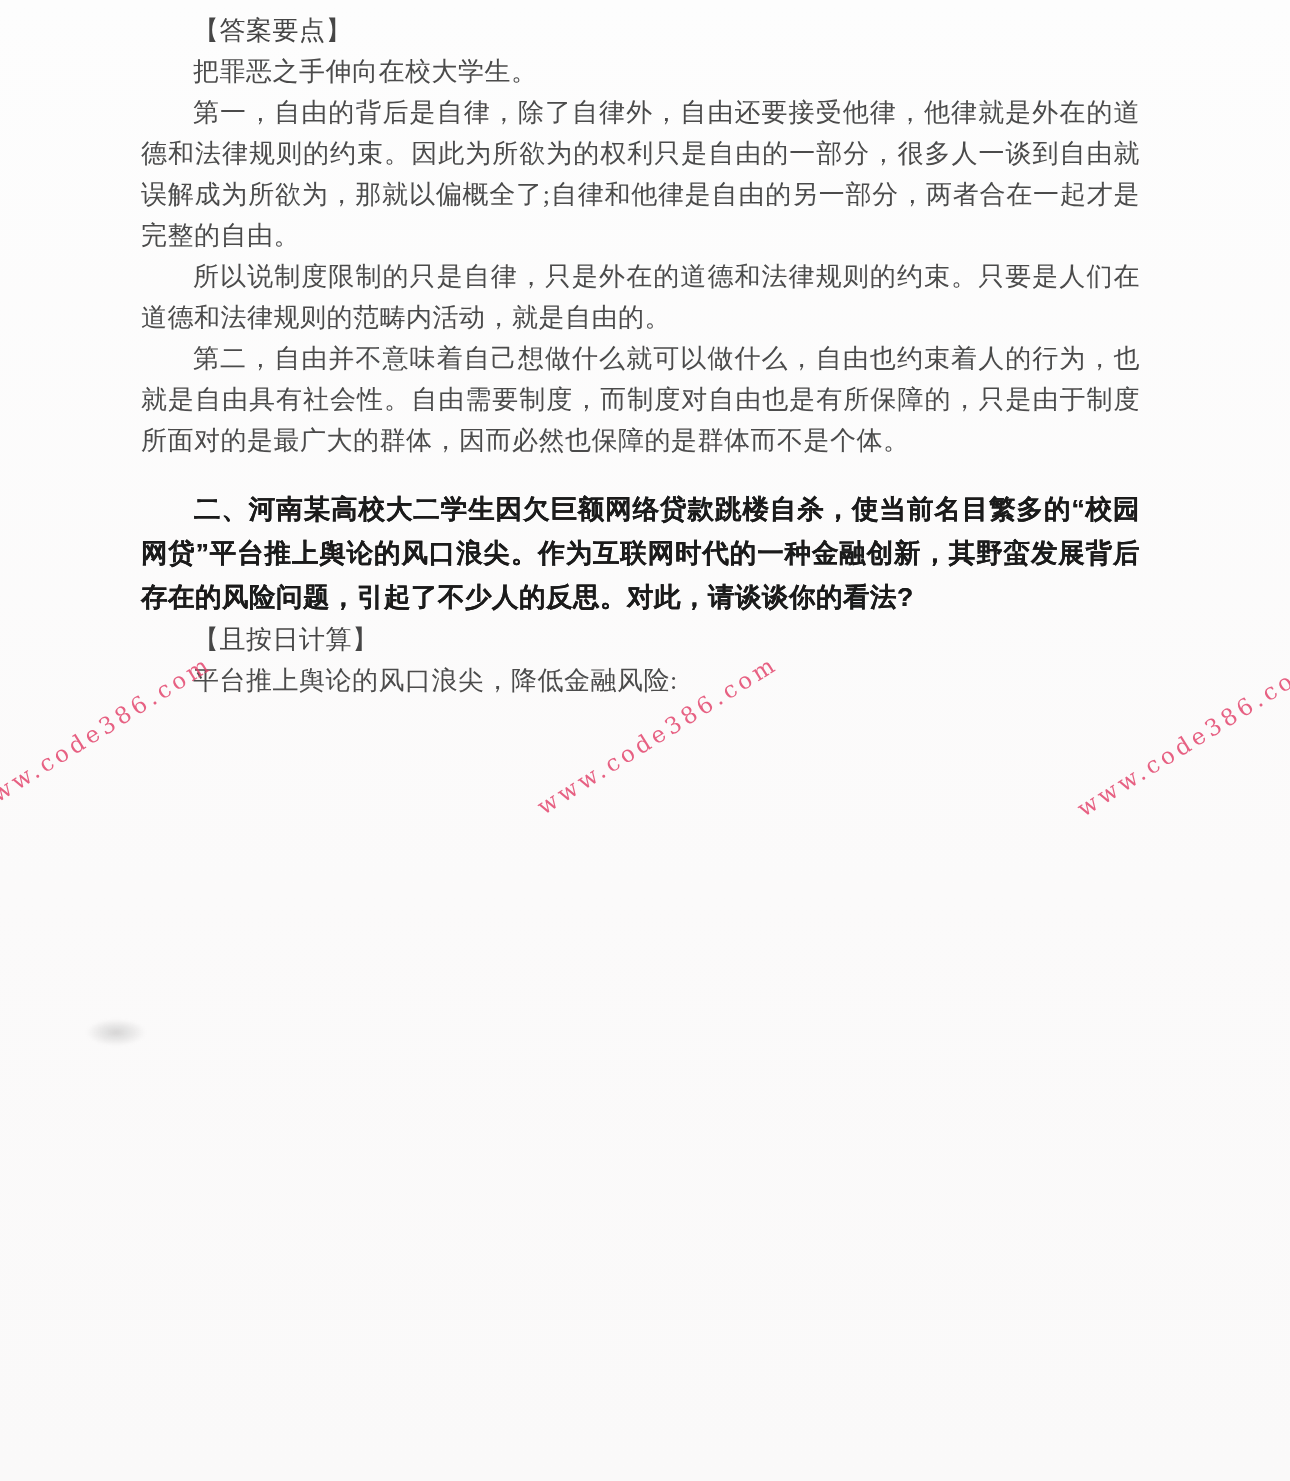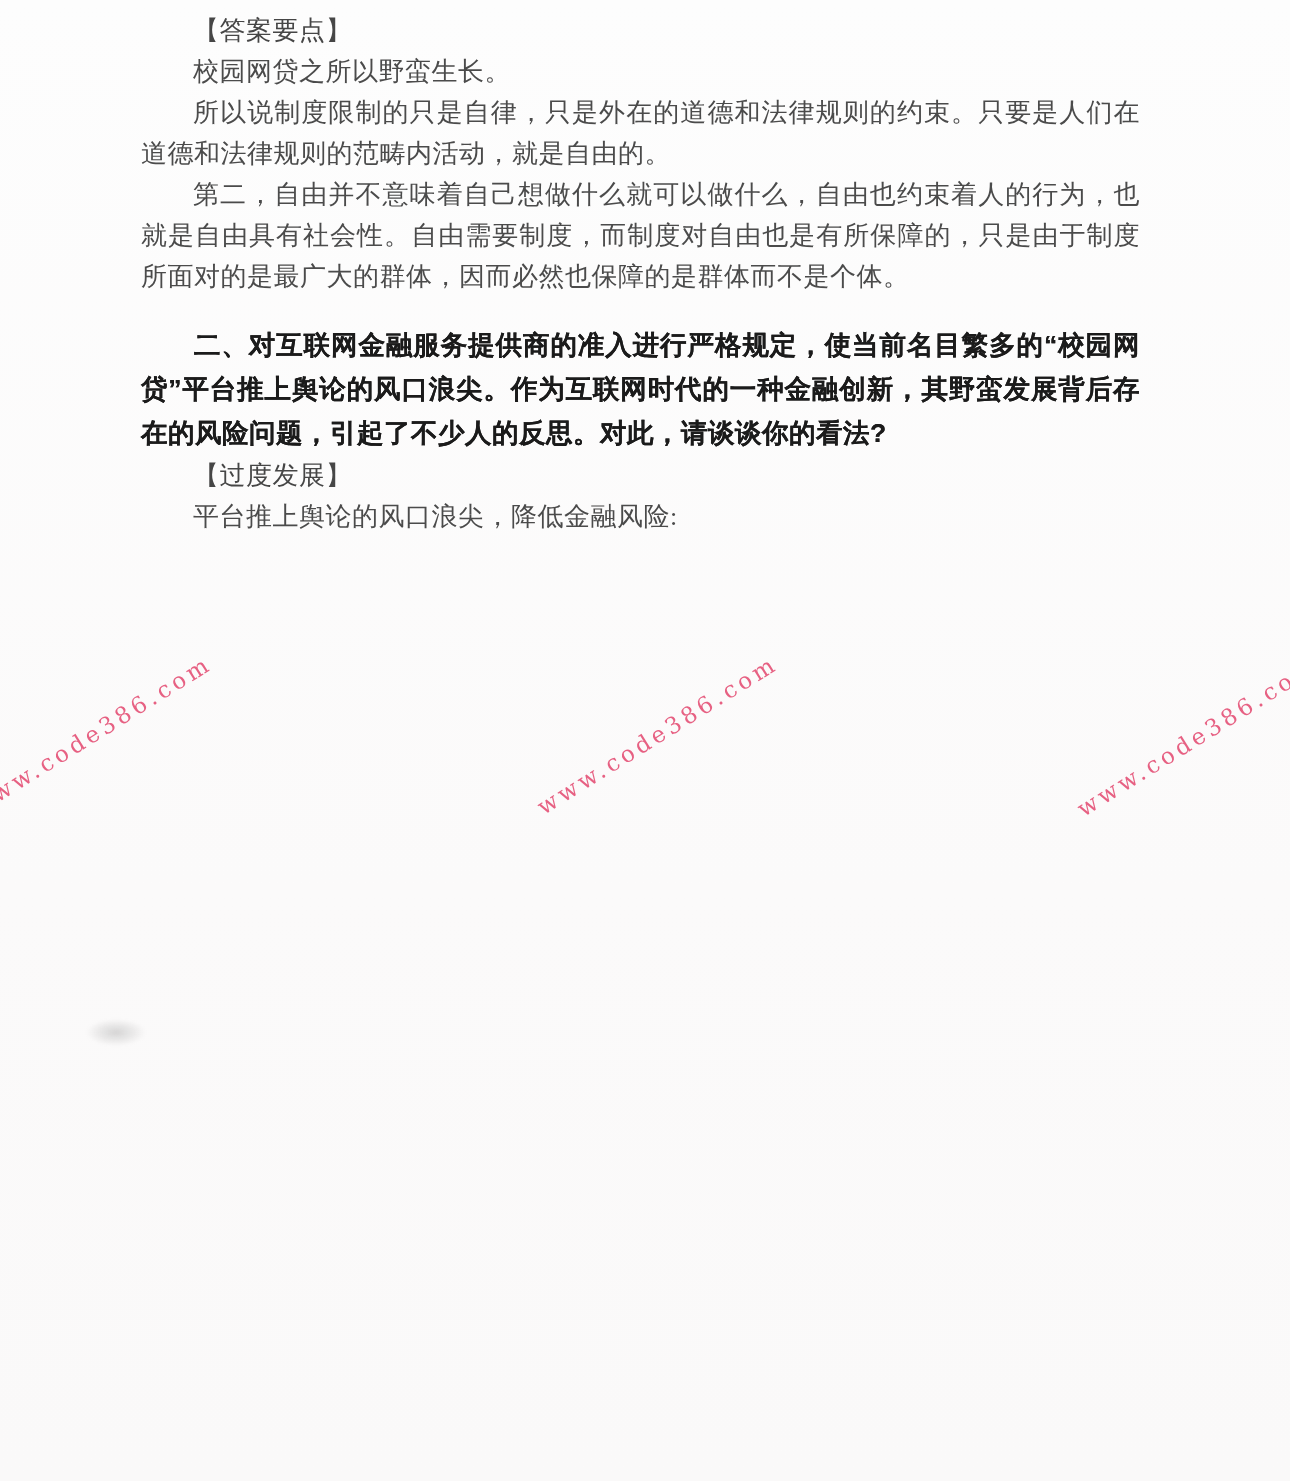--- a/index.html
+++ b/index.html
@@ -68,27 +68,28 @@
   }
 </style>
 </head>
 <body>
 
 <div class="page">
 
   <div class="content">
 
     <p class="bracket-label">【答案要点】</p>
-    <p>校园网贷之所以野蛮生长。</p>
+    <p>把罪恶之手伸向在校大学生。</p>
+    <p>第一，自由的背后是自律，除了自律外，自由还要接受他律，他律就是外在的道德和法律规则的约束。因此为所欲为的权利只是自由的一部分，很多人一谈到自由就误解成为所欲为，那就以偏概全了;自律和他律是自由的另一部分，两者合在一起才是完整的自由。</p>
     <p>所以说制度限制的只是自律，只是外在的道德和法律规则的约束。只要是人们在道德和法律规则的范畴内活动，就是自由的。</p>
     <p>第二，自由并不意味着自己想做什么就可以做什么，自由也约束着人的行为，也就是自由具有社会性。自由需要制度，而制度对自由也是有所保障的，只是由于制度所面对的是最广大的群体，因而必然也保障的是群体而不是个体。</p>
 
-    <p class="question-heading">二、对互联网金融服务提供商的准入进行严格规定，使当前名目繁多的“校园网贷”平台推上舆论的风口浪尖。作为互联网时代的一种金融创新，其野蛮发展背后存在的风险问题，引起了不少人的反思。对此，请谈谈你的看法?</p>
+    <p class="question-heading">二、河南某高校大二学生因欠巨额网络贷款跳楼自杀，使当前名目繁多的“校园网贷”平台推上舆论的风口浪尖。作为互联网时代的一种金融创新，其野蛮发展背后存在的风险问题，引起了不少人的反思。对此，请谈谈你的看法?</p>
 
-    <p class="bracket-label">【过度发展】</p>
+    <p class="bracket-label">【且按日计算】</p>
     <p>平台推上舆论的风口浪尖，降低金融风险:</p>
 
   </div>
 
   <div class="scan-smudge"></div>
 
   <div class="watermark wm-left">www.code386.com</div>
   <div class="watermark wm-mid">www.code386.com</div>
   <div class="watermark wm-right">www.code386.com</div>
 

